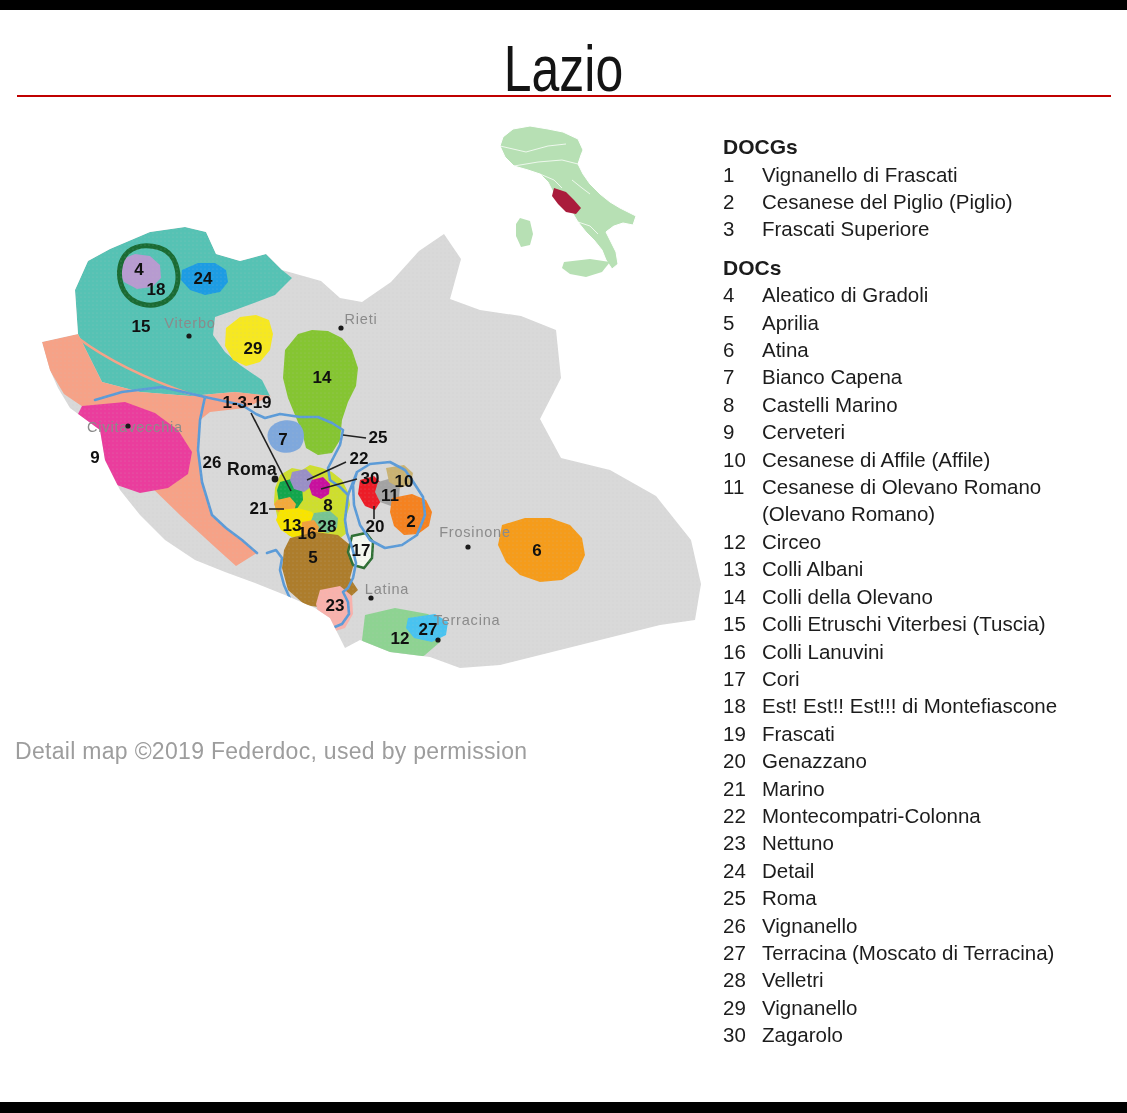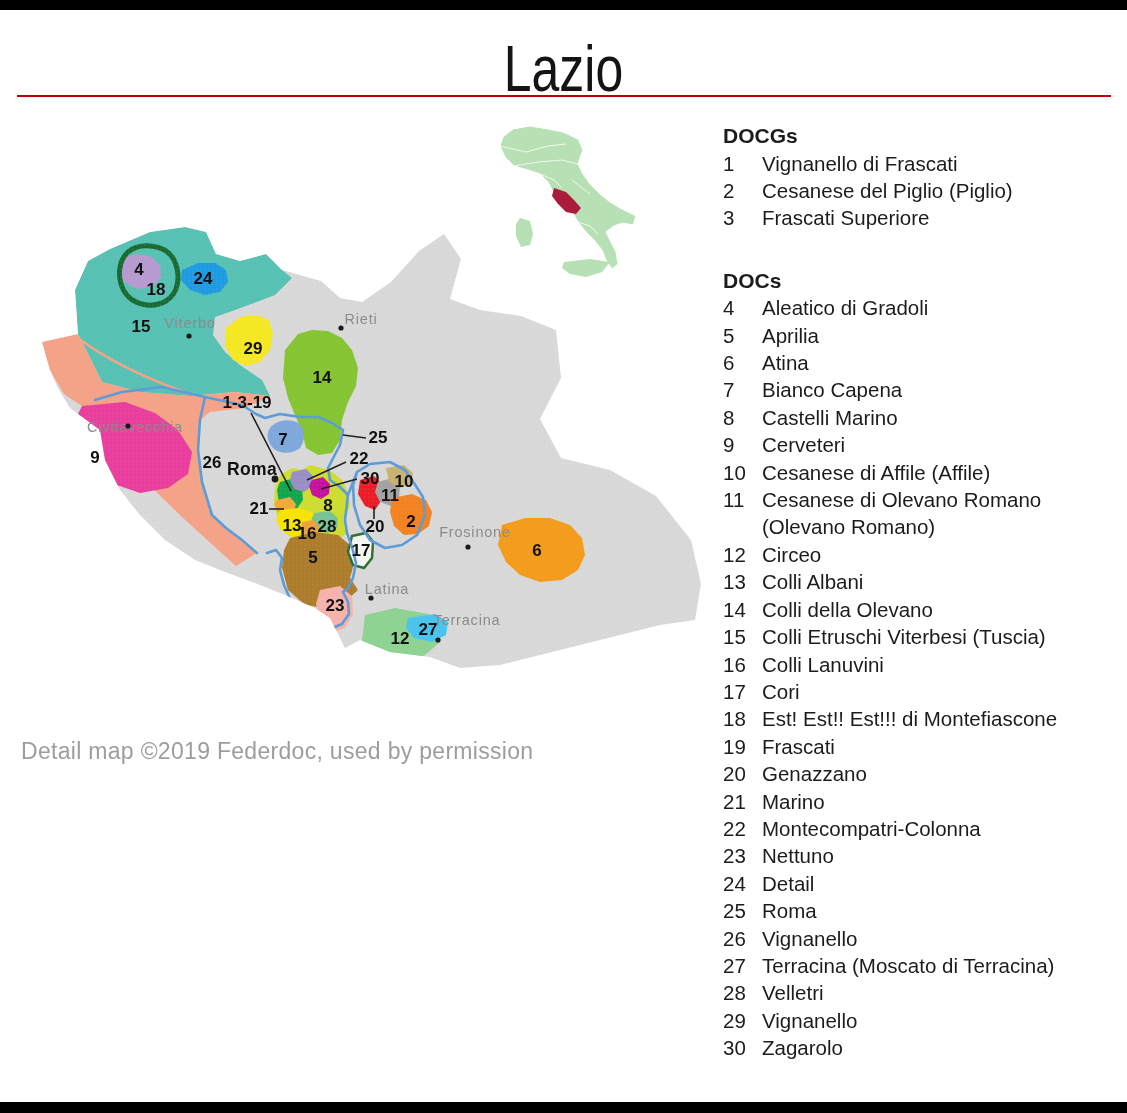--- a/index.html
+++ b/index.html
@@ -10,29 +10,29 @@
   .bar{position:absolute;left:0;width:1127px;background:#000}
   .bar.top{top:0;height:10px}
   .bar.bottom{top:1102px;height:11px}
   .title{
     position:absolute;top:20px;left:0;width:1127px;text-align:center;
     font-size:64px;font-weight:300;color:#141414;margin-top:12px;
   }
   .title span{display:inline-block;transform:scaleX(.78)}
   .rule{position:absolute;top:95px;left:17px;width:1094px;height:2px}
   .caption{
-    position:absolute;left:21px;top:738px;font-size:23px;color:#9d9d9d;
+    position:absolute;left:15px;top:738px;font-size:23px;color:#9d9d9d;
     letter-spacing:.3px;
   }
   .legend{
-    position:absolute;left:723px;top:122px;width:400px;
+    position:absolute;left:723px;top:133px;width:400px;
     font-size:20.5px;color:#1c1c1c;
   }
   .lheader{font-weight:bold;font-size:21px;line-height:27.5px}
-  .lheader.docs{margin-top:35px}
+  .lheader.docs{margin-top:11px}
   .lrow{display:flex;line-height:27.4px}
   .lnum{width:39px;flex:none}
   .lname{flex:1}
   .lname2{display:block}
   .mapwrap{position:absolute;left:40px;top:120px;width:680px;height:620px}
   .insetwrap{position:absolute;left:478px;top:122px;width:186px;height:186px}
   svg text{font-family:"Liberation Sans",sans-serif}
   .arealbl{font-size:17px;font-weight:bold;fill:#101010;text-anchor:middle}
   .citylbl{font-size:14.5px;fill:#8b8b8b;letter-spacing:.8px;text-anchor:middle}
   .citylbl.bold{font-size:17.5px;font-weight:bold;fill:#111;letter-spacing:.4px}

